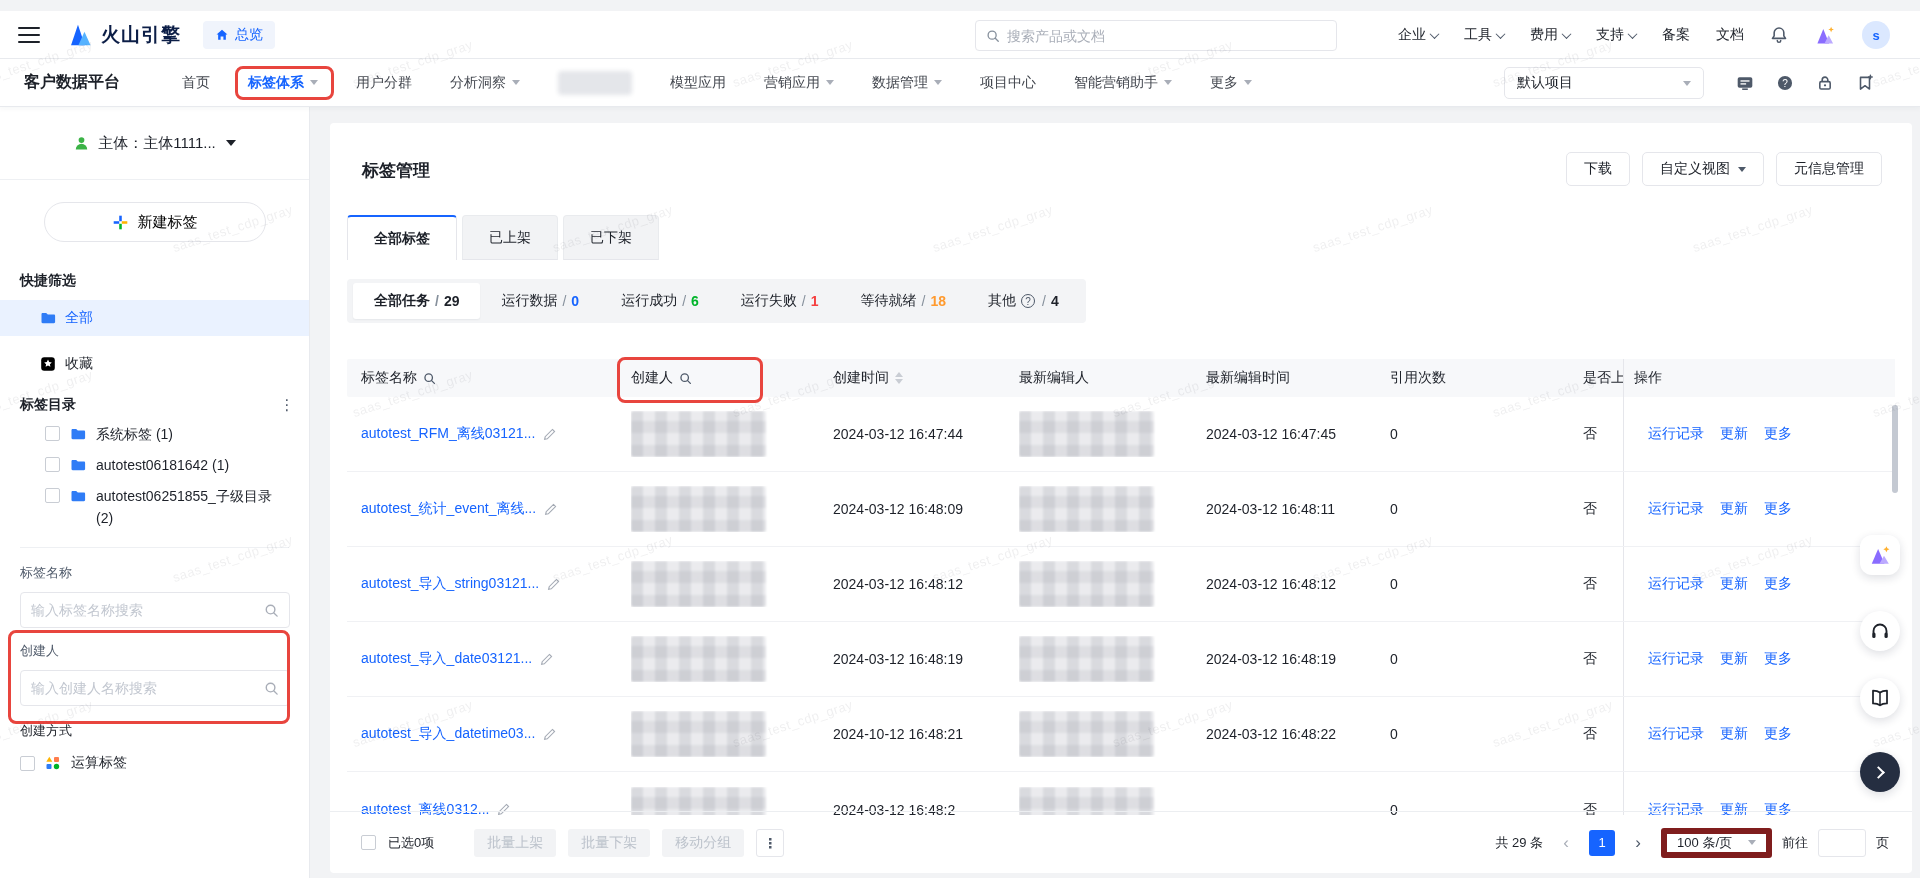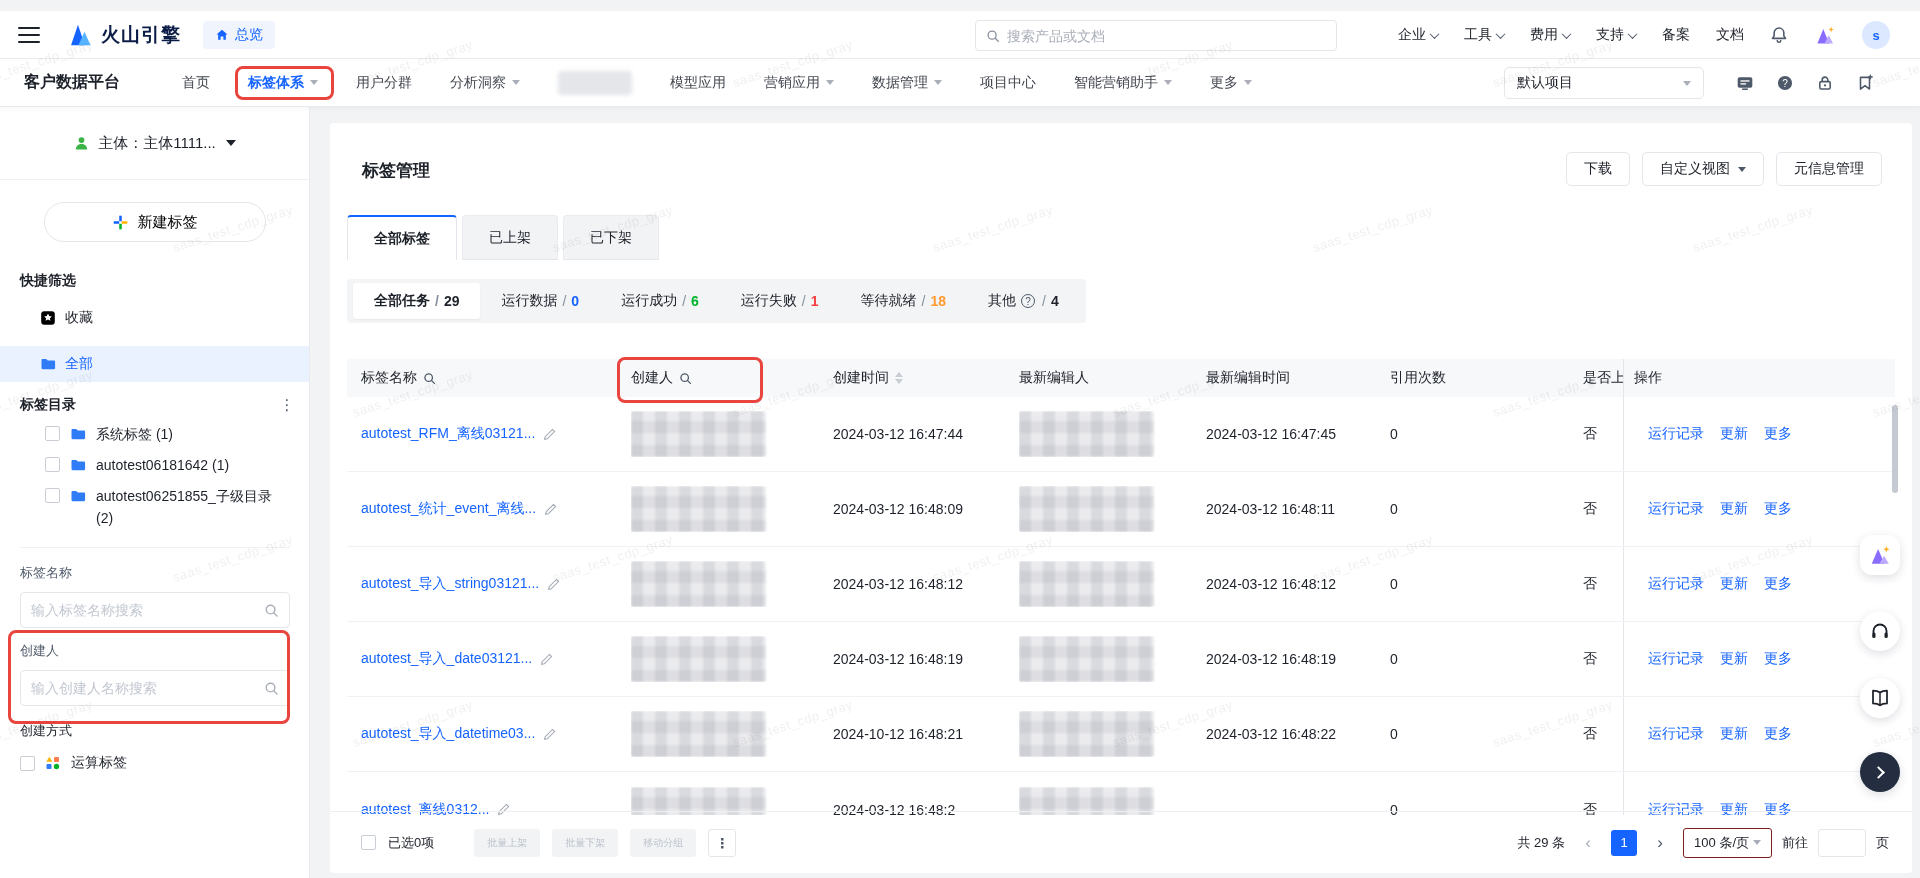--- a/index.html
+++ b/index.html
@@ -96,26 +96,26 @@
   .sorter { display:inline-flex; flex-direction:column; gap:2px; }
   .sorter i { width:0; height:0; border-left:4px solid transparent; border-right:4px solid transparent; }
   .sorter .up { border-bottom:5px solid #c9cdd4; }
   .sorter .dn { border-top:5px solid #c9cdd4; }
   .partial-wrap { height:43px; overflow:hidden; }
   .vscroll { position:absolute; right:14px; top:282px; width:6px; height:88px; background:#c4c9d2; border-radius:3px; cursor:pointer; z-index:6; }
 
   .card-footer { position:absolute; left:0; right:0; top:688px; height:62px; border-top:1px solid #eceef1; display:flex; align-items:center; padding:0 23px 0 31px; }
   .cf-left { display:flex; align-items:center; gap:12px; }
   .sel-label { font-size:13px; margin-right:28px; }
-  .gbtn { height:28px; padding:0 13px; background:#f2f3f5; border:none; border-radius:3px; color:#bcc2cb; font-size:10px; cursor:not-allowed; }
+  .gbtn { height:28px; padding:0 13px; background:#f2f3f5; border:none; border-radius:3px; color:#bcc2cb; font-size:14px; cursor:not-allowed; }
   .more-sq { width:28px; height:28px; border:1px solid #e5e6eb; border-radius:3px; display:flex; align-items:center; justify-content:center; color:#4e5969; cursor:pointer; font-weight:700; }
   .cf-right { margin-left:auto; display:flex; align-items:center; gap:10px; font-size:13px; }
   .pg-arrow { width:26px; height:26px; display:flex; align-items:center; justify-content:center; color:#a9aeb8; font-size:17px; cursor:pointer; }
   .pg-cur { width:26px; height:26px; background:#1664ff; color:#fff; border-radius:3px; display:flex; align-items:center; justify-content:center; cursor:pointer; }
-  .psize { height:30px; border:1px solid #7f1d1d; border-radius:3px; padding:0 10px; display:flex; align-items:center; gap:4px; cursor:pointer; background:#fff; }
+  .psize { height:30px; border:6px solid #7f1d1d; border-radius:3px; padding:0 10px; display:flex; align-items:center; gap:16px; cursor:pointer; background:#fff; }
   .goto-input { width:48px; height:28px; border:1px solid #e5e6eb; border-radius:3px; outline:none; padding:0 6px; }
 
   
   .float-btn { position:absolute; right:20px; width:40px; height:40px; border-radius:50%; background:#fff; box-shadow:0 3px 10px rgba(20,30,55,.14); display:flex; align-items:center; justify-content:center; cursor:pointer; z-index:70; }
   .float-btn.sq { border-radius:12px; }
   .float-btn.dark { background:#252e41; }
   .chev-r { width:9px; height:9px; border-right:2px solid #fff; border-top:2px solid #fff; transform:rotate(45deg); margin-left:-3px; }
 
   
   #watermark-layer { position:absolute; inset:0; pointer-events:none; z-index:50; overflow:hidden; }
@@ -284,32 +284,32 @@
         <rect x="6.8" y="1.6" width="2.4" height="5.2" fill="#1664ff"></rect>
         <rect x="6.8" y="9.2" width="2.4" height="5.2" fill="#00b42a"></rect>
         <rect x="1.6" y="6.8" width="5.2" height="2.4" fill="#1664ff"></rect>
         <rect x="9.2" y="6.8" width="5.2" height="2.4" fill="#ffb400"></rect>
       </svg>
       <span>新建标签</span>
     </button>
 
     <div class="side-title">快捷筛选</div>
 
+    <div class="quick-row active">
+      <svg width="16" height="16" viewBox="0 0 16 16">
+        <path d="M1.5 4.1c0-.7.5-1.2 1.2-1.2h3.5l1.6 1.6h6.1c.7 0 1.2.5 1.2 1.2v6.4c0 .7-.5 1.2-1.2 1.2H2.7c-.7 0-1.2-.5-1.2-1.2z" fill="#2f7cf6"></path>
+      </svg>
+      <span>全部</span>
+    </div>
     <div class="quick-row">
       <svg width="16" height="16" viewBox="0 0 16 16">
         <rect x="1.2" y="1.2" width="13.6" height="13.6" rx="3" fill="#ffb throughout84d"></rect>
         <path d="M8 3.6l1.2 2.4 2.6.4-1.9 1.8.5 2.6L8 9.6l-2.4 1.2.5-2.6-1.9-1.8 2.6-.4z" fill="#fff"></path>
       </svg>
       <span>收藏</span>
-    </div>
-    <div class="quick-row active">
-      <svg width="16" height="16" viewBox="0 0 16 16">
-        <path d="M1.5 4.1c0-.7.5-1.2 1.2-1.2h3.5l1.6 1.6h6.1c.7 0 1.2.5 1.2 1.2v6.4c0 .7-.5 1.2-1.2 1.2H2.7c-.7 0-1.2-.5-1.2-1.2z" fill="#2f7cf6"></path>
-      </svg>
-      <span>全部</span>
     </div>
 
     <div class="cat-title-row">
       <div class="side-title" style="margin-top:0;">标签目录</div>
       <div class="vdots">⋮</div>
     </div>
 
     <div class="tree-item">
       <span class="checkbox"></span>
       <svg width="16" height="16" viewBox="0 0 16 16" style="margin-top:3px;">

